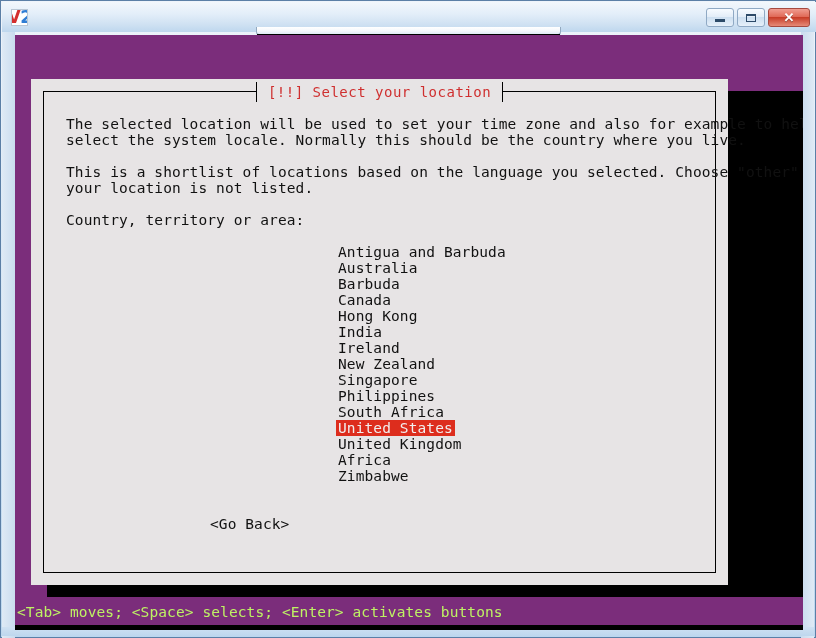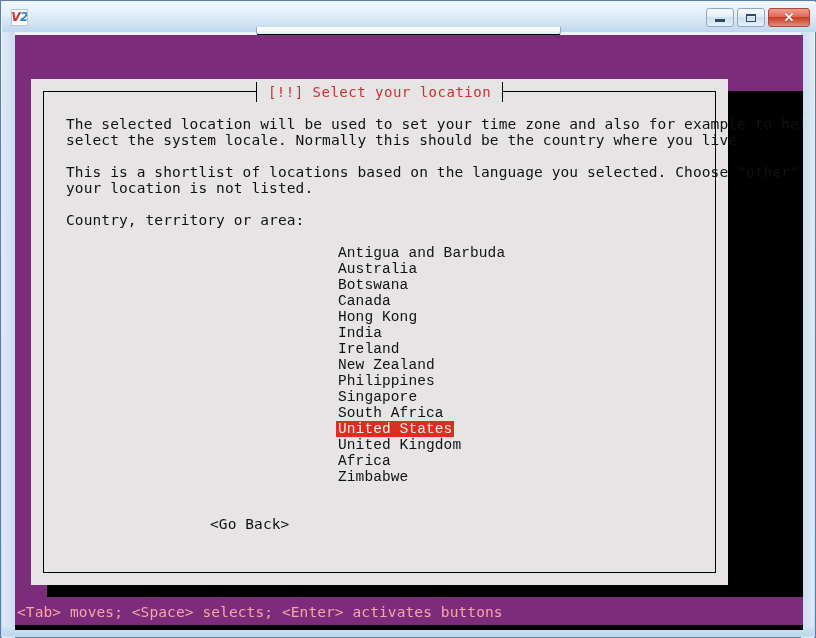--- a/index.html
+++ b/index.html
@@ -42,25 +42,24 @@
     border: 1px solid #b9c6d4;
     box-sizing: border-box;
     position: relative;
     display: flex;
     align-items: center;
     justify-content: center;
     overflow: hidden;
   }
   #app-icon .v2 {
     font-family: "DejaVu Sans", sans-serif;
-    font-size: 12px;
+    font-size: 17px;
     font-weight: bold;
     line-height: 1;
     letter-spacing: -0.5px;
-    font-style: italic;
   }
   #app-icon .v2 .l1 { color: #d42f2f; }
   #app-icon .v2 .l2 { color: #2f7dd4; }
   #title-text {
     margin-left: 8px;
     font-size: 13.5px;
     color: #0c2a4a;
     font-family: "Liberation Sans", sans-serif;
     white-space: nowrap;
   }
@@ -231,42 +230,41 @@
     padding-left: 270px;
   }
   .country-row {
     height: 16px;
     line-height: 16px;
     white-space: pre;
   }
   .country-row .label {
     display: inline-block;
     padding: 0 2px;
-    font-family: Liberation Mono, monospace;
   }
   .country-row.selected .label {
     background: #dd2d1d;
     color: #f2eeee;
   }
 
   #gobutton-row {
     margin-top: 16px;
     padding-left: 38px;
     white-space: pre;
   }
 
   
   #canvas-statusbar {
     position: absolute;
     left: 0;
     right: 8px;
     bottom: 0;
     height: 26px;
     background: #7b2d7b;
-    color: #fca5a5;
+    color: #bef264;
     font-family: "DejaVu Sans Mono", "Liberation Mono", monospace;
     font-size: 14.5px;
     line-height: 26px;
     padding-left: 2px;
     white-space: pre;
     letter-spacing: 0.1px;
   }
 
   
   #canvas-bottom-black {
@@ -345,28 +343,28 @@
           <div class="spacer"></div>
           <div class="para">This is a shortlist of locations based on the language you selected. Choose "other" if
 your location is not listed.</div>
           <div class="spacer"></div>
           <div class="para">Country, territory or area:</div>
           <div class="spacer"></div>
 
           <div id="country-list">
               <div class="country-row"><span class="label">Antigua and Barbuda</span></div>
               <div class="country-row"><span class="label">Australia</span></div>
-              <div class="country-row"><span class="label">Botswana</span></div>
+              <div class="country-row"><span class="label">Barbuda</span></div>
               <div class="country-row"><span class="label">Canada</span></div>
               <div class="country-row"><span class="label">Hong Kong</span></div>
               <div class="country-row"><span class="label">India</span></div>
               <div class="country-row"><span class="label">Ireland</span></div>
               <div class="country-row"><span class="label">New Zealand</span></div>
+              <div class="country-row"><span class="label">Singapore</span></div>
               <div class="country-row"><span class="label">Philippines</span></div>
-              <div class="country-row"><span class="label">Singapore</span></div>
               <div class="country-row"><span class="label">South Africa</span></div>
               <div class="country-row selected"><span class="label">United States</span></div>
               <div class="country-row"><span class="label">United Kingdom</span></div>
               <div class="country-row"><span class="label">Africa</span></div>
               <div class="country-row"><span class="label">Zimbabwe</span></div>
             </div>
 
           <div id="gobutton-row">
             <span>&lt;Go Back&gt;</span>
           </div>

